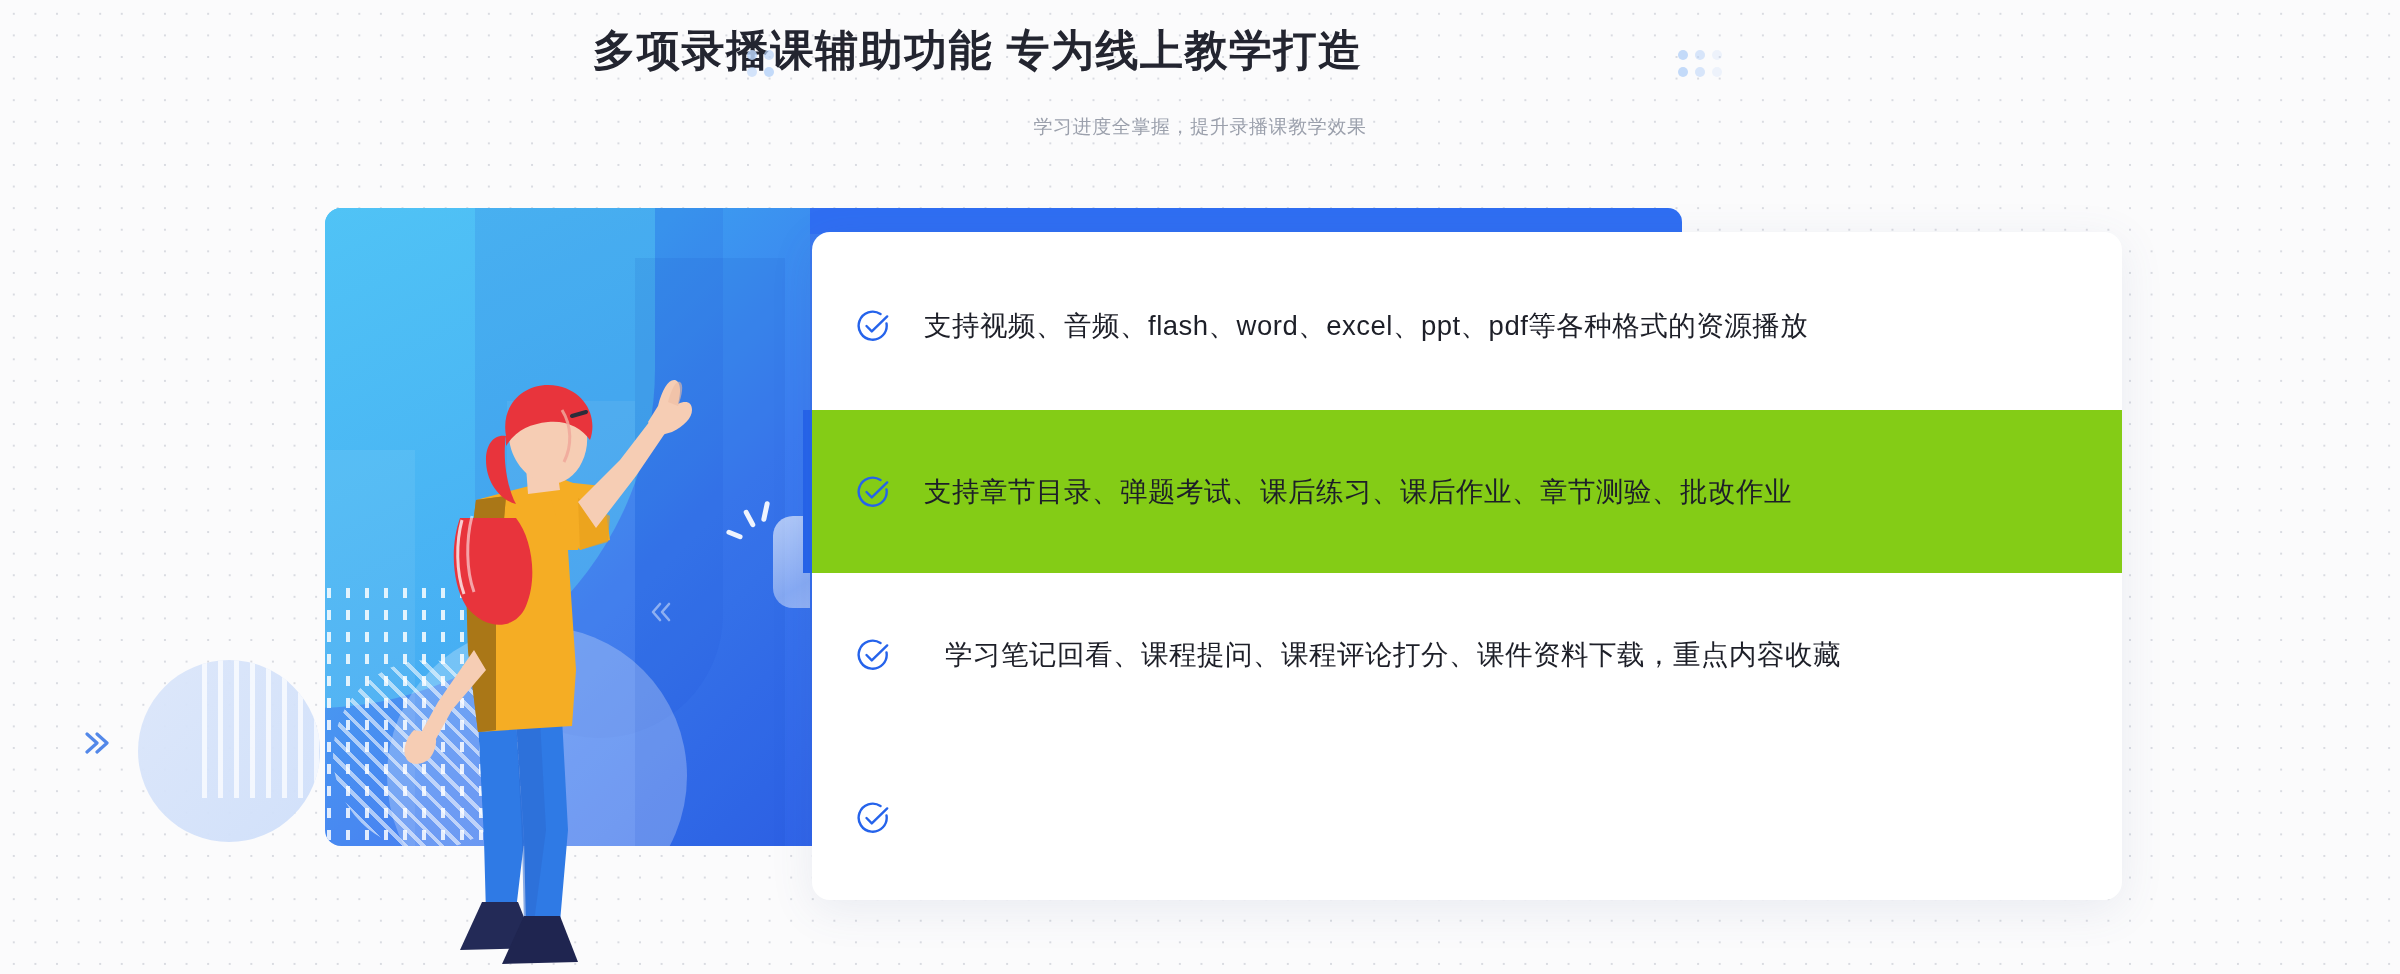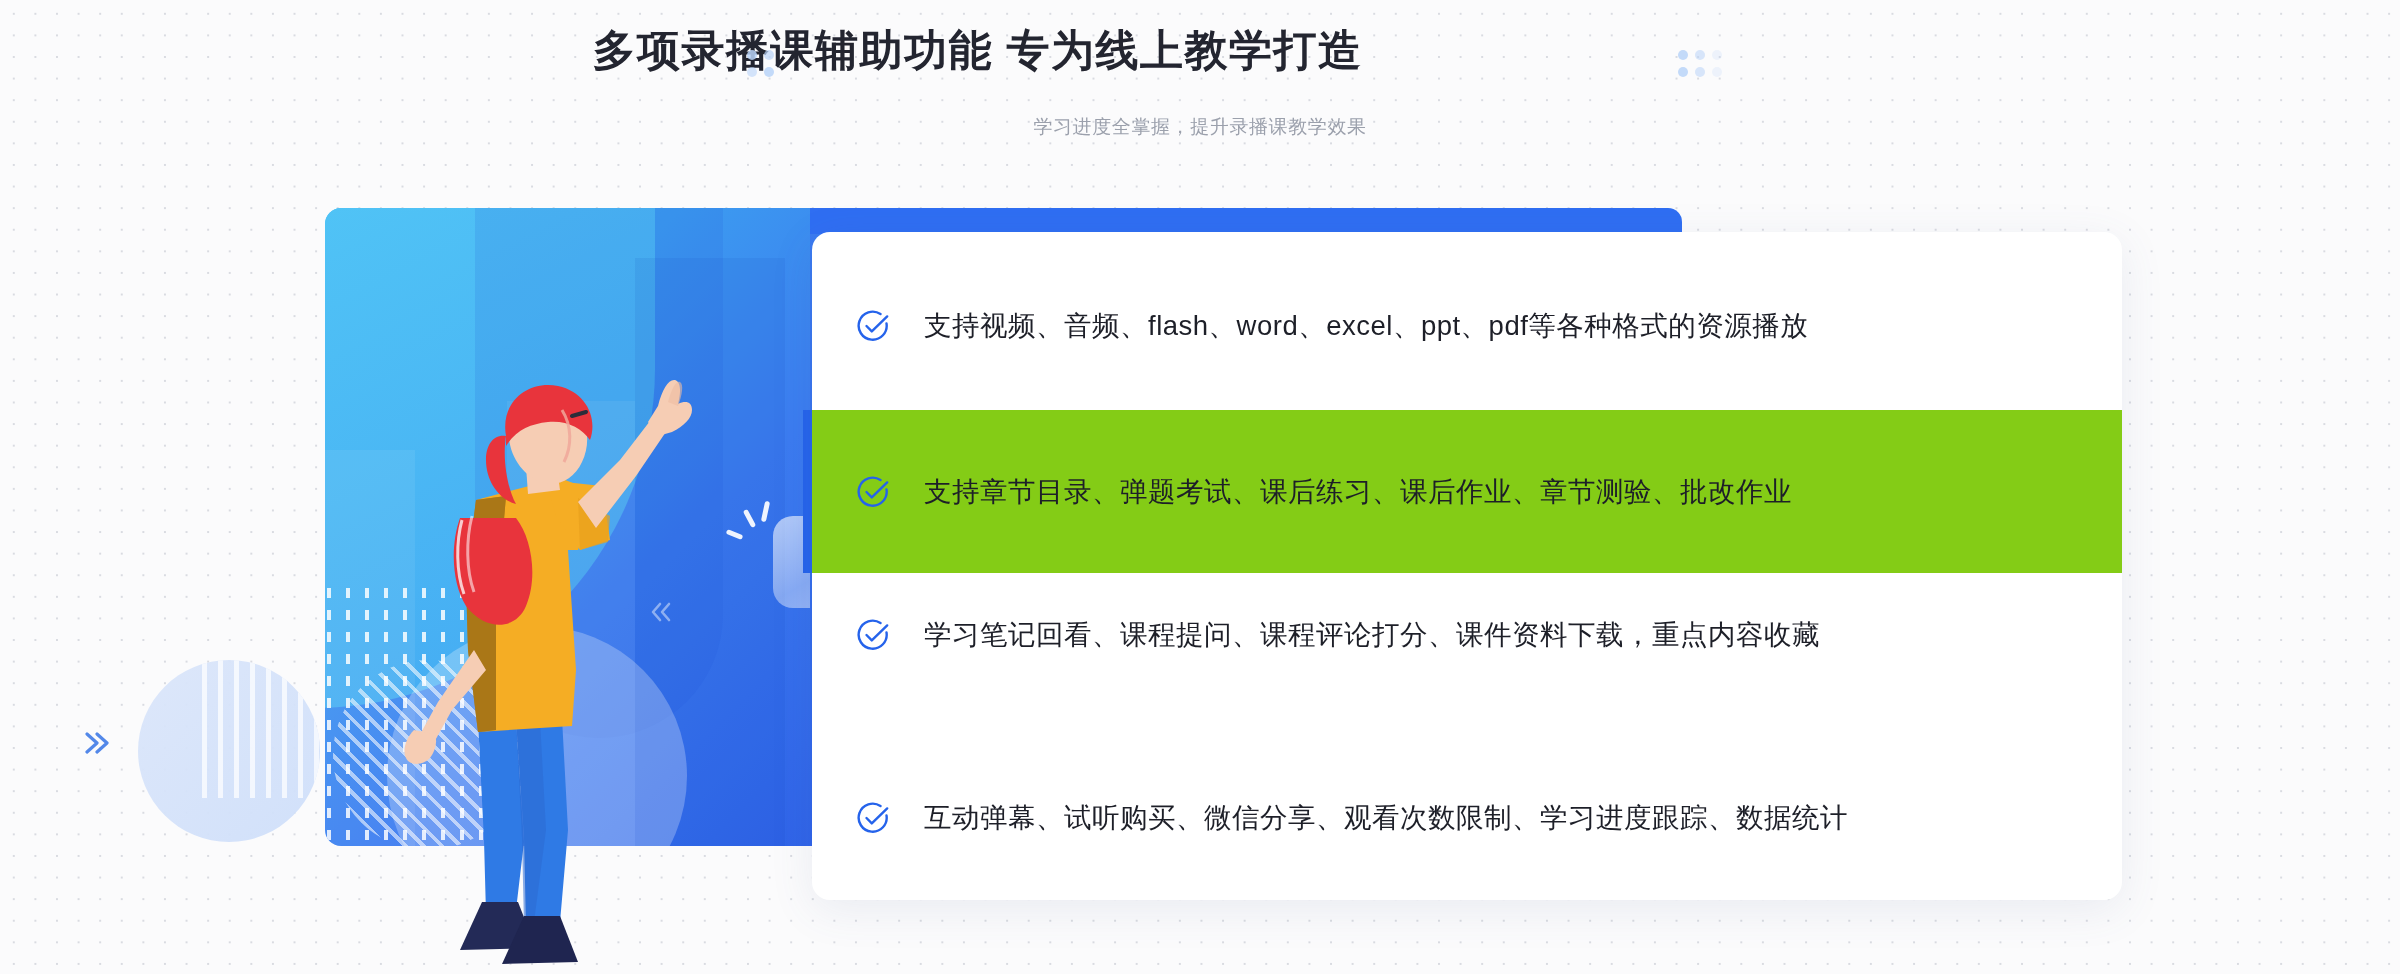--- a/index.html
+++ b/index.html
@@ -338,21 +338,21 @@
     left: 0;
     width: 1310px;
     height: 163px;
     display: flex;
     align-items: center;
     padding-left: 44px;
     box-sizing: border-box;
   }
   .feature-row.r0 { top: 12px; }
   .feature-row.r1 { top: 178px; }
-  .feature-row.r2 { top: 321px; }
+  .feature-row.r2 { top: 341px; gap: 21px; }
   .feature-row.r3 { top: 504px; }
   .feature-row.highlighted { background: #84cc16; }
 
   .check-icon {
     flex: 0 0 auto;
     width: 34px;
     height: 34px;
     margin-right: 34px;
     color: #2563eb;
   }
@@ -509,19 +509,18 @@
         <span class="feature-text">学习笔记回看、课程提问、课程评论打分、课件资料下载，重点内容收藏</span>
       </div>
 
       <div class="feature-row r3">
         <span class="check-icon">
           <svg viewBox="0 0 34 34" width="34" height="34" fill="none" stroke="currentColor" stroke-width="2.4" stroke-linecap="round" stroke-linejoin="round">
             <path d="M30.5 14.5 A14 14 0 1 1 24.5 5.1"></path>
             <polyline points="10.5,17 15.8,22.4 31.2,7.4"></polyline>
           </svg>
         </span>
-        <span class="feature-text">互动弹幕、试听购买、微信分享、观看次数限制、学习进度跟踪、数据统计</span>
       </div>
 
     </div>
   </div>
 
 </div>
 
 </body></html>

